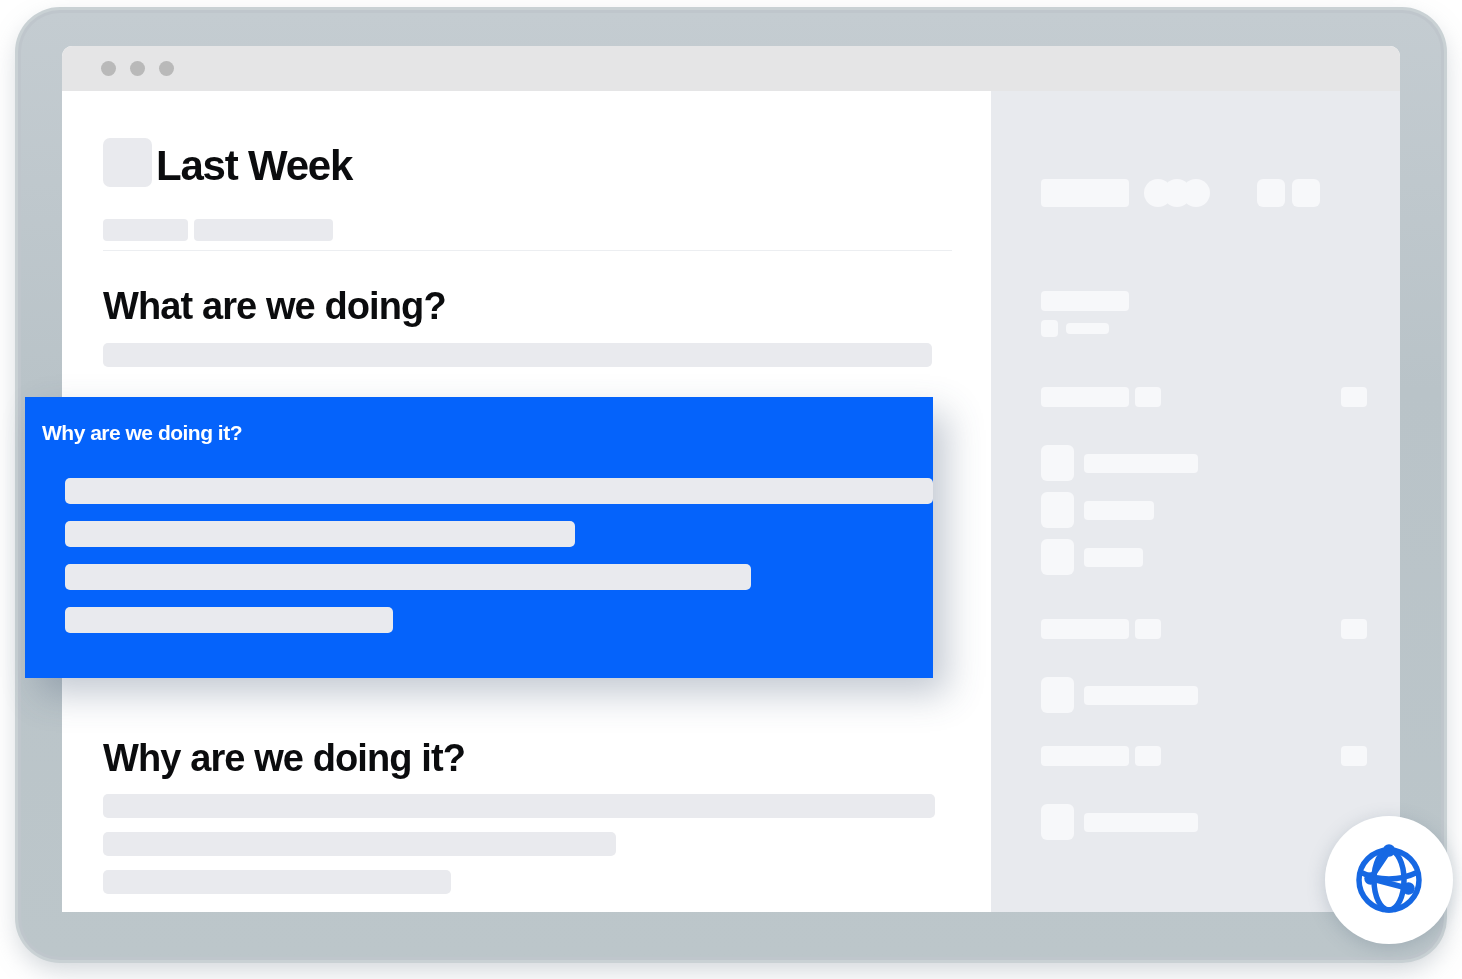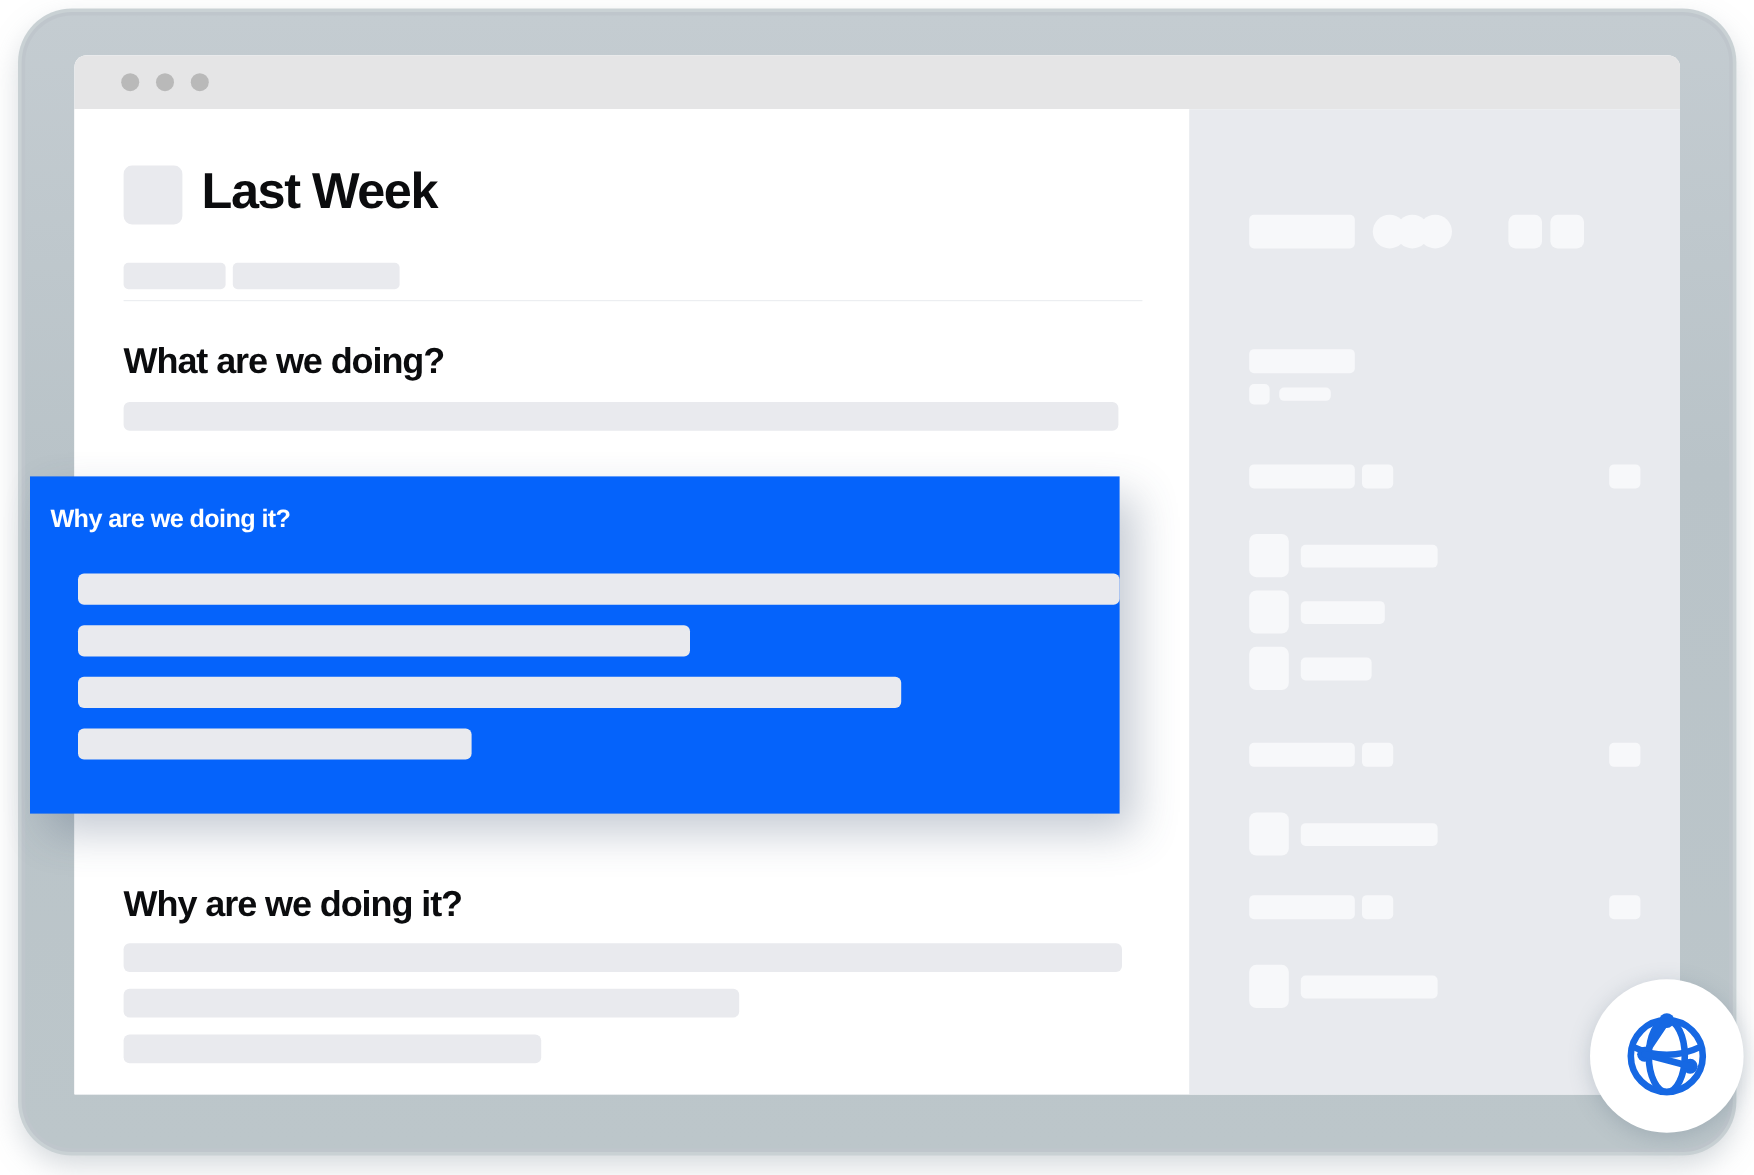--- a/index.html
+++ b/index.html
@@ -56,36 +56,36 @@
   
   #doc-pane{
     position:relative;
     width:929px;
     background:#ffffff;
     padding:0;
   }
 
   .doc-inner{padding:47px 0 0 41px;}
 
-  #doc-title-row{display:flex;align-items:flex-start;gap:16px;}
+  #doc-title-row{display:flex;align-items:flex-end;gap:4px;}
   #doc-icon{width:49px;height:49px;border-radius:7px;background:#e9eaee;}
   #doc-title{
     font-size:42px;font-weight:800;color:#0b0c0e;
     letter-spacing:-1.2px;line-height:1;
     white-space:nowrap;
   }
 
   #chip-row{display:flex;gap:6px;margin-top:32px;}
   .chip{height:22px;border-radius:4px;background:#e9eaee;}
   .chip.c1{width:85px;}
   .chip.c2{width:139px;}
   #divider{width:849px;height:1px;background:#eceef1;margin-top:9px;}
 
   .section-heading{
-    font-size:30px;font-weight:800;color:#0b0c0e;
+    font-size:38px;font-weight:800;color:#0b0c0e;
     letter-spacing:-0.9px;line-height:1;
   }
   #heading-what{margin-top:36px;}
   #heading-why{margin-top:0;}
 
   .sk{background:#e9eaee;border-radius:5px;height:24px;}
   .sk-list{margin-top:18px;}
   .sk-list .sk + .sk{margin-top:14px;}
 
   #why-block{position:absolute;left:41px;top:648px;}

